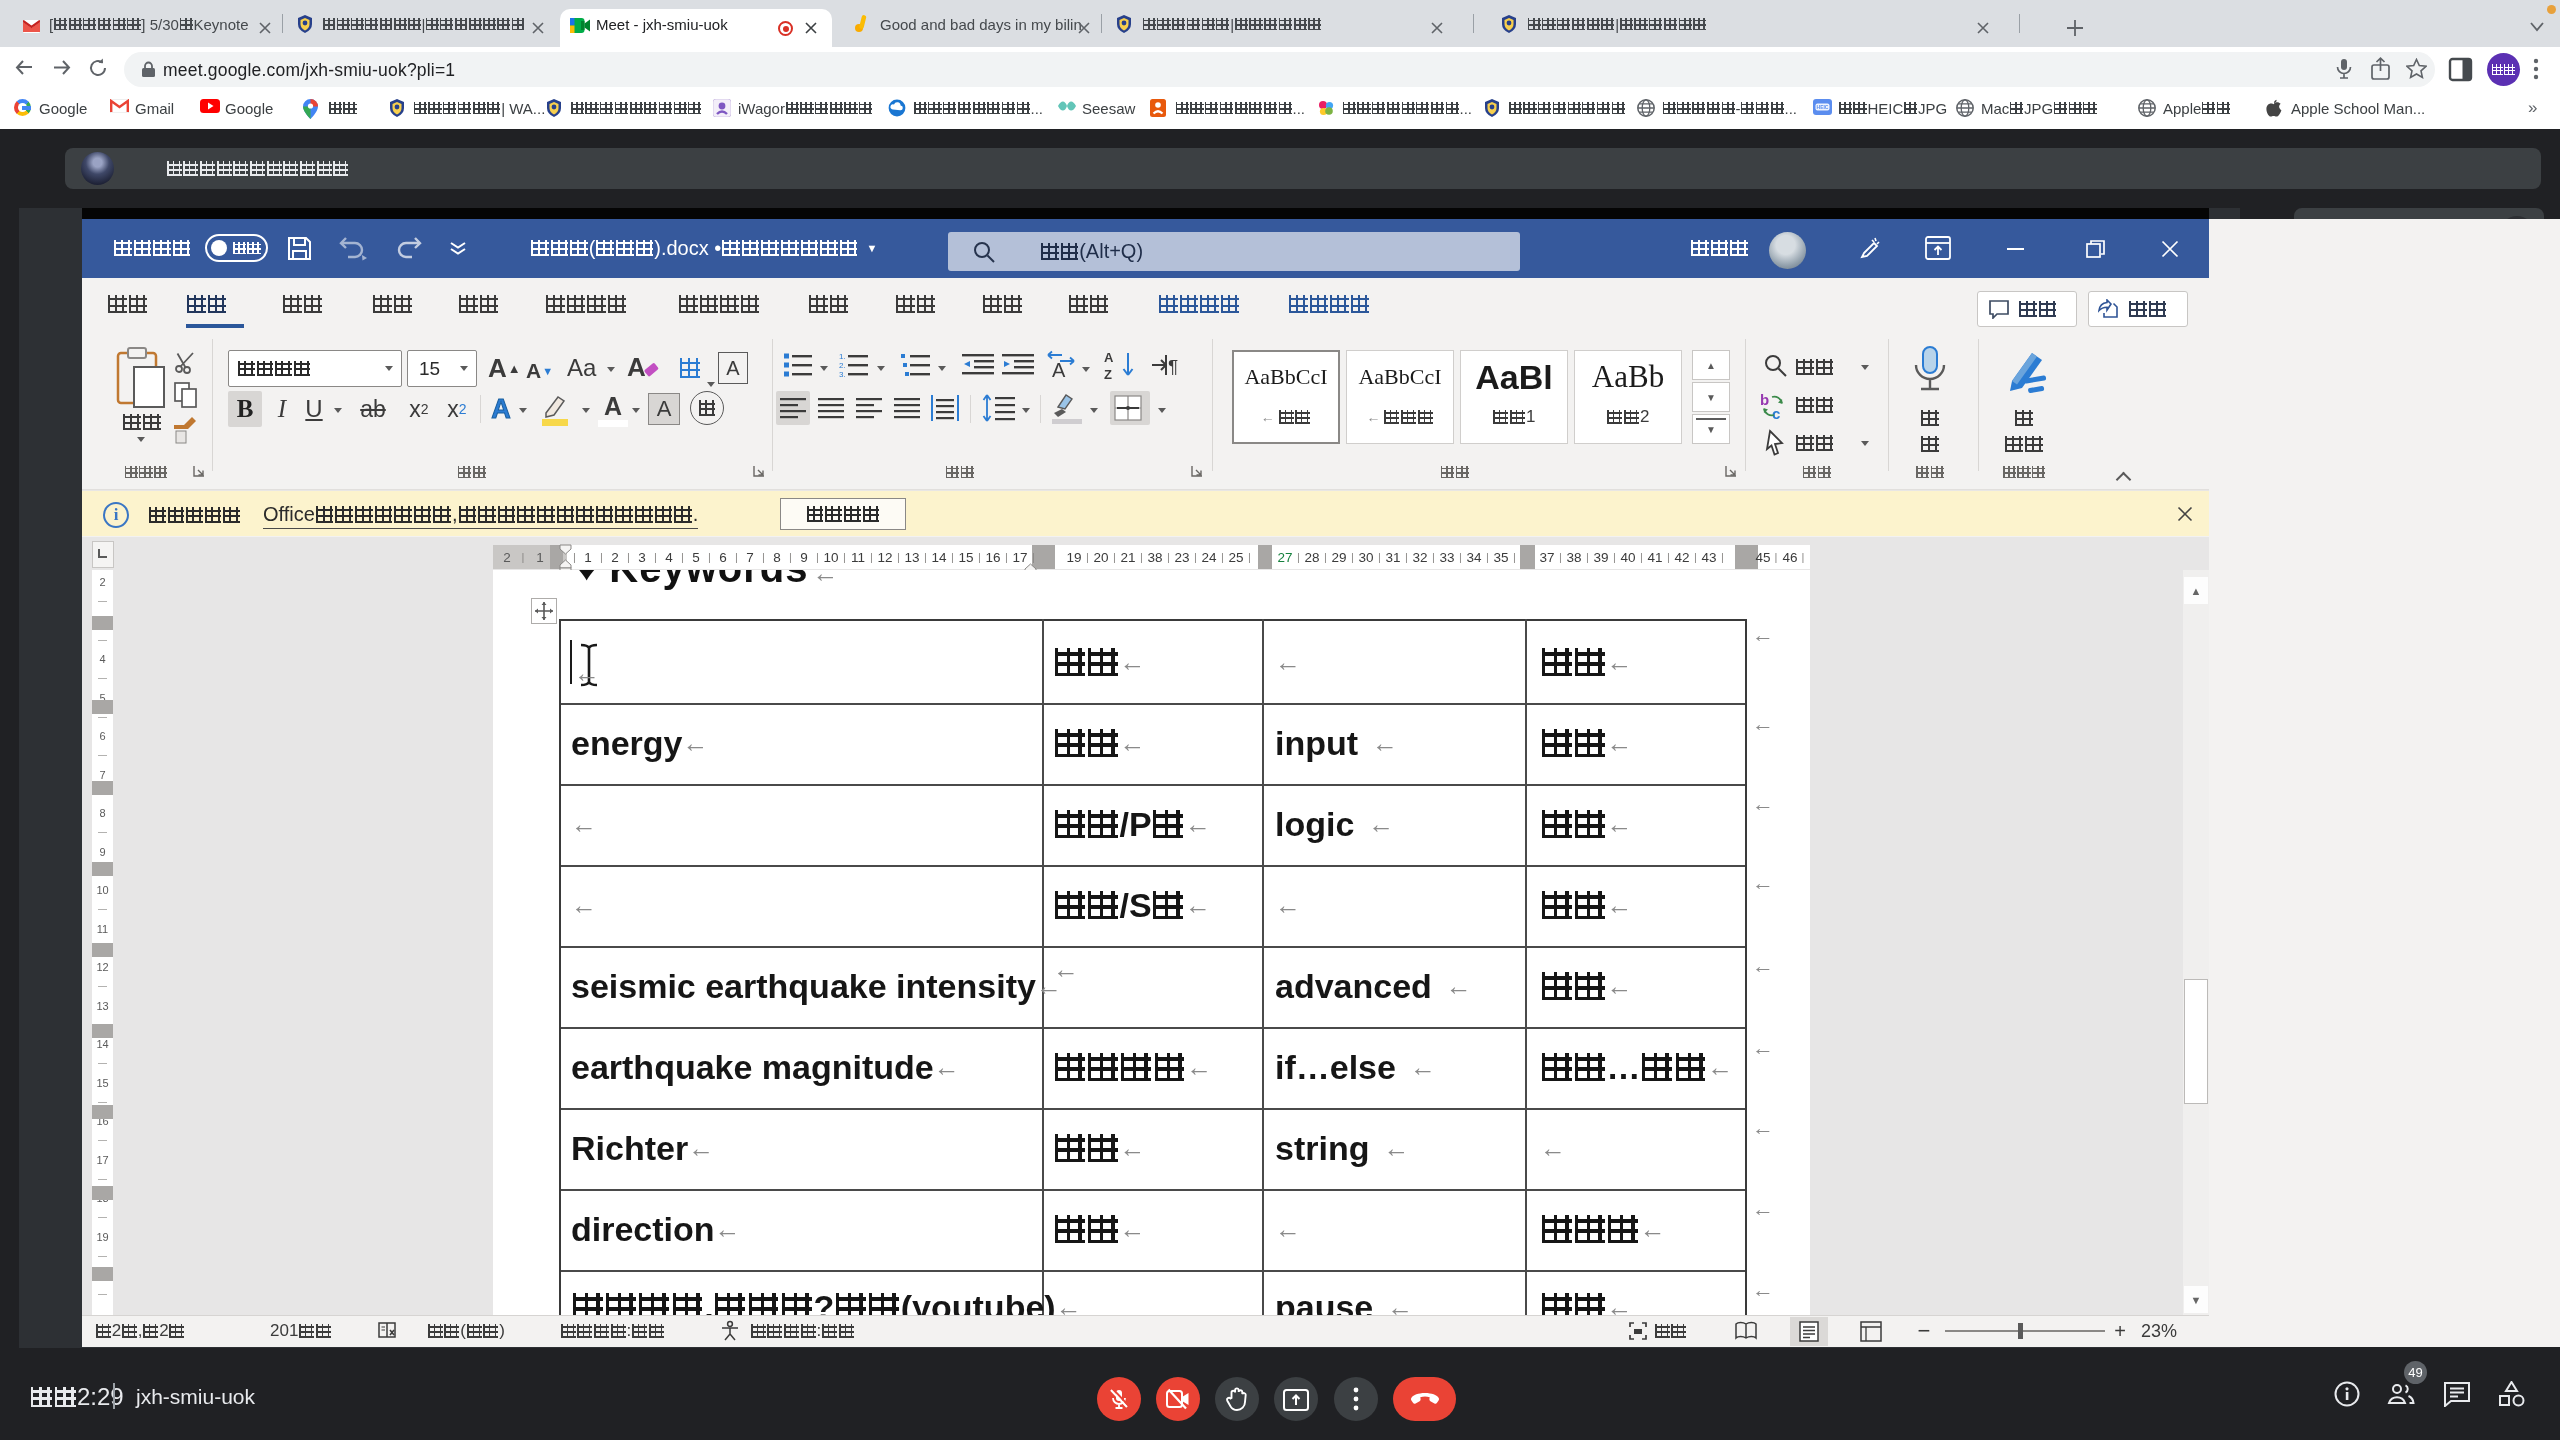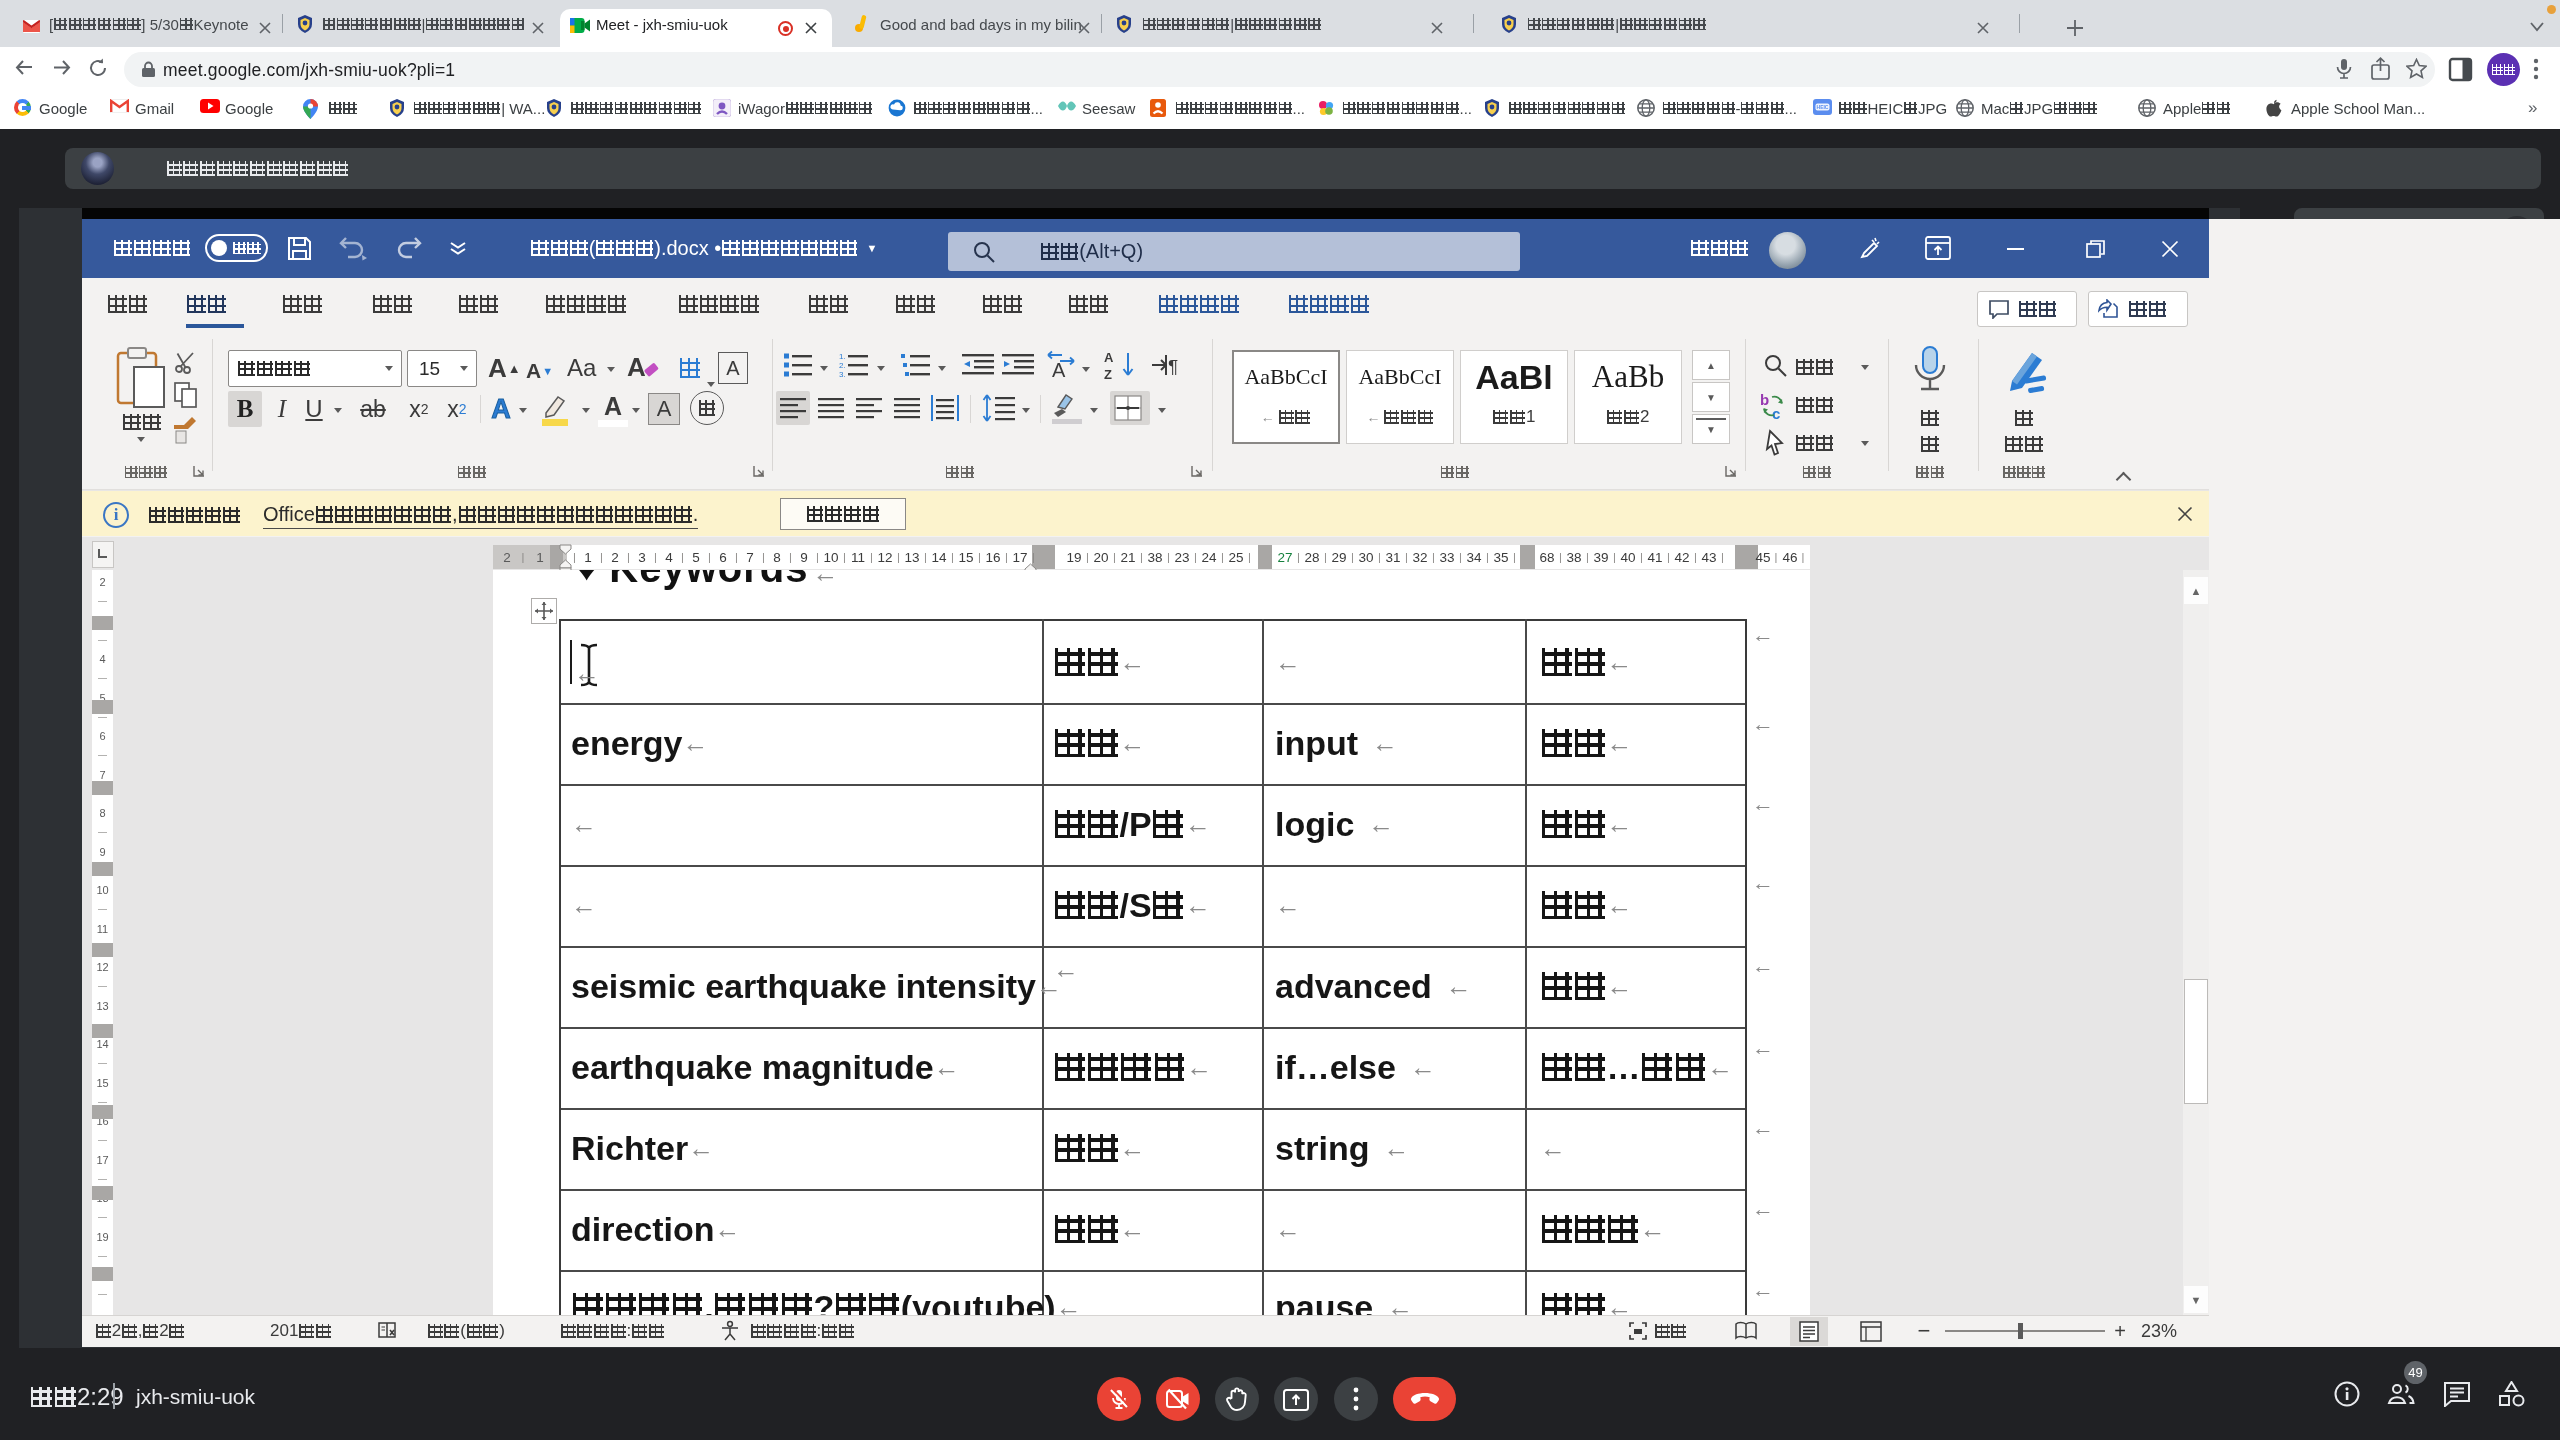--- a/index.html
+++ b/index.html
@@ -1043,21 +1043,21 @@
       <div class="ce a" style="left:1301px;top:327px;width:20px;height:22px;font-size:13.5px;color:#3b3b3b">31</div>
       <div class="ce a" style="left:1320.5px;top:327px;width:8px;height:22px;font-size:11px;color:#8a8886">|</div>
       <div class="ce a" style="left:1328px;top:327px;width:20px;height:22px;font-size:13.5px;color:#3b3b3b">32</div>
       <div class="ce a" style="left:1347.5px;top:327px;width:8px;height:22px;font-size:11px;color:#8a8886">|</div>
       <div class="ce a" style="left:1355px;top:327px;width:20px;height:22px;font-size:13.5px;color:#3b3b3b">33</div>
       <div class="ce a" style="left:1374.5px;top:327px;width:8px;height:22px;font-size:11px;color:#8a8886">|</div>
       <div class="ce a" style="left:1382px;top:327px;width:20px;height:22px;font-size:13.5px;color:#3b3b3b">34</div>
       <div class="ce a" style="left:1401.5px;top:327px;width:8px;height:22px;font-size:11px;color:#8a8886">|</div>
       <div class="ce a" style="left:1409px;top:327px;width:20px;height:22px;font-size:13.5px;color:#3b3b3b">35</div>
       <div class="ce a" style="left:1428.5px;top:327px;width:8px;height:22px;font-size:11px;color:#8a8886">|</div>
-      <div class="ce a" style="left:1455px;top:327px;width:20px;height:22px;font-size:13.5px;color:#3b3b3b">68</div>
+      <div class="ce a" style="left:1455px;top:327px;width:20px;height:22px;font-size:13.5px;color:#3b3b3b">37</div>
       <div class="ce a" style="left:1474.5px;top:327px;width:8px;height:22px;font-size:11px;color:#8a8886">|</div>
       <div class="ce a" style="left:1482px;top:327px;width:20px;height:22px;font-size:13.5px;color:#3b3b3b">38</div>
       <div class="ce a" style="left:1501.5px;top:327px;width:8px;height:22px;font-size:11px;color:#8a8886">|</div>
       <div class="ce a" style="left:1509px;top:327px;width:20px;height:22px;font-size:13.5px;color:#3b3b3b">39</div>
       <div class="ce a" style="left:1528.5px;top:327px;width:8px;height:22px;font-size:11px;color:#8a8886">|</div>
       <div class="ce a" style="left:1536px;top:327px;width:20px;height:22px;font-size:13.5px;color:#3b3b3b">40</div>
       <div class="ce a" style="left:1555.5px;top:327px;width:8px;height:22px;font-size:11px;color:#8a8886">|</div>
       <div class="ce a" style="left:1563px;top:327px;width:20px;height:22px;font-size:13.5px;color:#3b3b3b">41</div>
       <div class="ce a" style="left:1582.5px;top:327px;width:8px;height:22px;font-size:11px;color:#8a8886">|</div>
       <div class="ce a" style="left:1590px;top:327px;width:20px;height:22px;font-size:13.5px;color:#3b3b3b">42</div>

